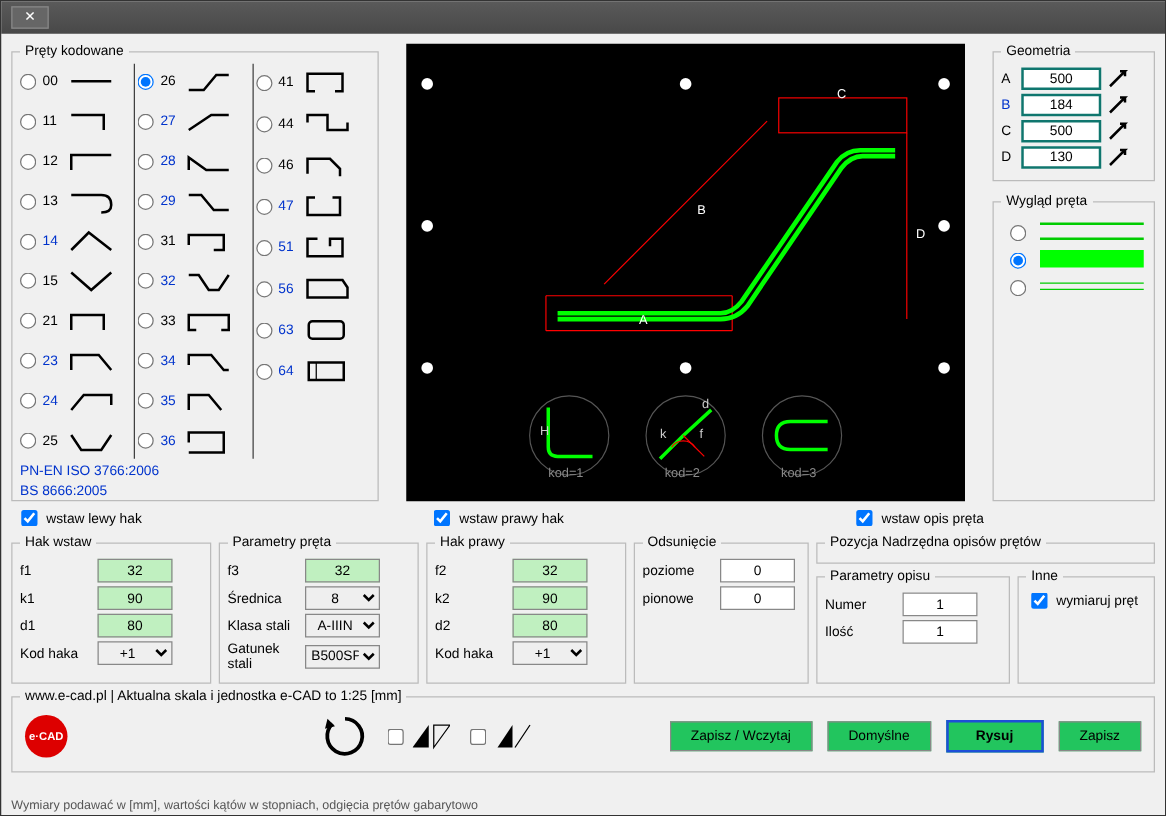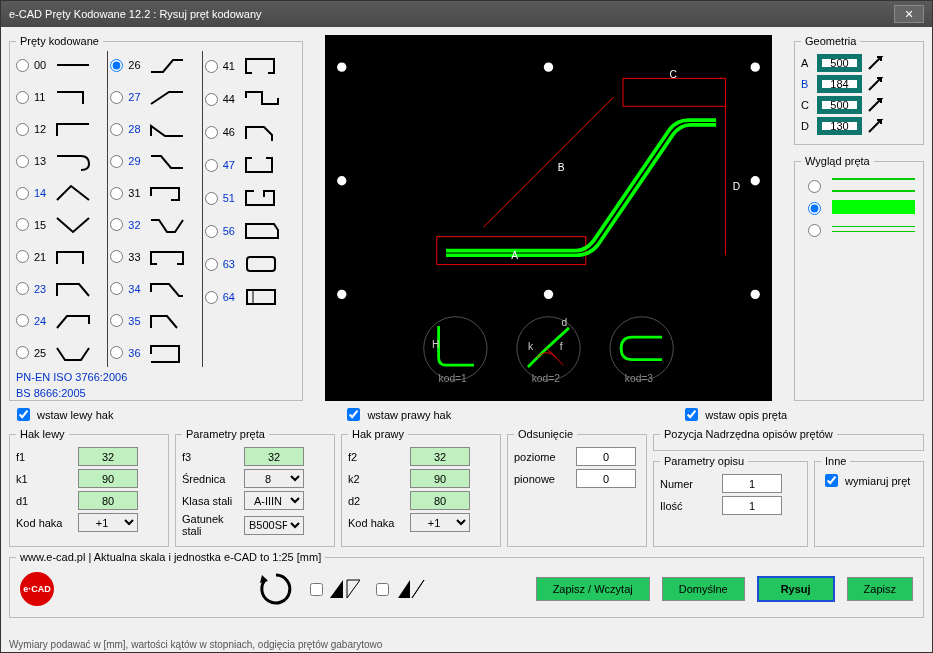--- a/index.html
+++ b/index.html
@@ -23,21 +23,21 @@
 .shape-item .glyph { width: 36px; height: 22px; display:inline-block; }
 .blue { color: #0033cc; }
 .iso { color:#0033cc; margin-top:4px; font-size:11px;}
 
 .preview { flex: 1; background: #000; position: relative; }
 .preview svg { width:100%; height:100%; }
 
 .geom-box { width: 130px; }
 .geom-row { display:flex; align-items:center; gap:4px; margin:3px 0;}
 .geom-row .lbl{ width:12px;}
-.geom-row input{ width:45px; height:18px; text-align:center; border:5px solid #0f766e;}
+.geom-row input{ width:64px; height:18px; text-align:center; border:2px solid #0f766e;}
 .geom-row .arrow{ width:20px; height:18px; cursor:pointer; display:flex;align-items:center;justify-content:center;}
 
 .appearance-box{width:130px; margin-top:6px;}
 .app-row{display:flex;align-items:center;gap:8px;margin:6px 2px;}
 .app-swatch{flex:1;height:14px;}
 
 .mid-row { display:flex; gap:6px; }
 .check{display:flex;align-items:center;gap:4px; white-space:nowrap;}
 
 .param-row { display:flex; gap:6px; }
@@ -52,21 +52,20 @@
 .reload{width:36px;height:36px;cursor:pointer;}
 .footer{font-size:10px;color:#555;padding:2px 8px;}
 .right-side{display:flex;flex-direction:column;gap:4px;}
 
 </style>
 </head>
 <body>
 
 <div class="window">
   <div class="titlebar">
-    <span>e-CAD Pręty Kodowane 12.2 : Rysuj pręt kodowany</span>
     <span class="close">✕</span>
   </div>
   <div class="content">
     <div class="top-row">
       <fieldset class="shapes-box">
         <legend>Pręty kodowane</legend>
         <div class="shapes-grid" id="shapes-grid">
             <div class="shapes-col">
               <label class="shape-item">
                 <input type="radio" name="shape" style="">
@@ -391,21 +390,21 @@
           <span>wstaw prawy hak</span>
         </label>
       <label class="check">
           <input type="checkbox" checked="" style="">
           <span>wstaw opis pręta</span>
         </label>
     </div>
 
     <div class="param-row">
       <fieldset style="width:160px">
-          <legend>Hak lewy</legend>
+          <legend>Hak wstaw</legend>
         <div class="prow">
             <span class="plbl">f1</span>
             <input class="green-input" value="32" style="">
           </div>
         <div class="prow">
             <span class="plbl">k1</span>
             <input class="green-input" value="90" style="">
           </div>
         <div class="prow">
             <span class="plbl">d1</span>

